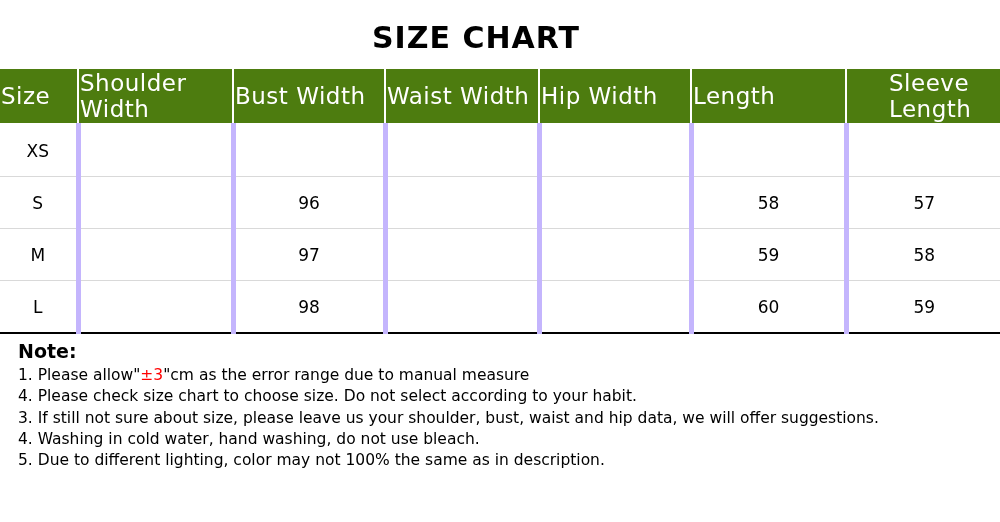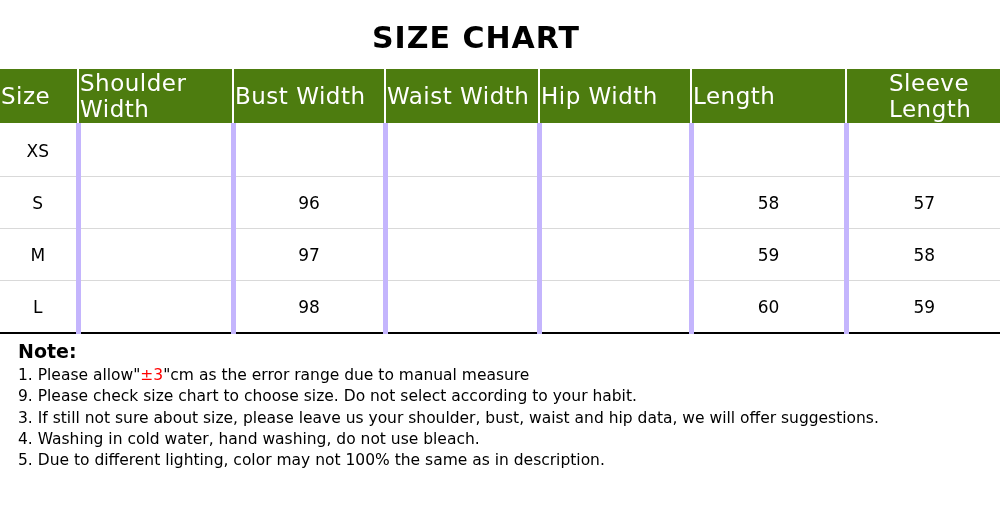--- a/index.html
+++ b/index.html
@@ -157,19 +157,19 @@
         <td></td>
         <td>60</td>
         <td>59</td>
       </tr>
     </tbody>
   </table>
 
   <div class="notes">
     <div class="notes-title">Note:</div>
     <div class="note-line"><span>1. Please allow"</span><span class="tol">±3</span><span>"cm as the error range due to manual measure</span></div>
-    <div class="note-line">9. Please check size chart to choose size. Do not select according to your habit.</div>
+    <div class="note-line">4. Please check size chart to choose size. Do not select according to your habit.</div>
     <div class="note-line">3. If still not sure about size, please leave us your shoulder, bust, waist and hip data, we will offer suggestions.</div>
     <div class="note-line">4. Washing in cold water, hand washing, do not use bleach.</div>
     <div class="note-line">5. Due to different lighting, color may not 100% the same as in description.</div>
   </div>
 
 </div>
 
 </body></html>

